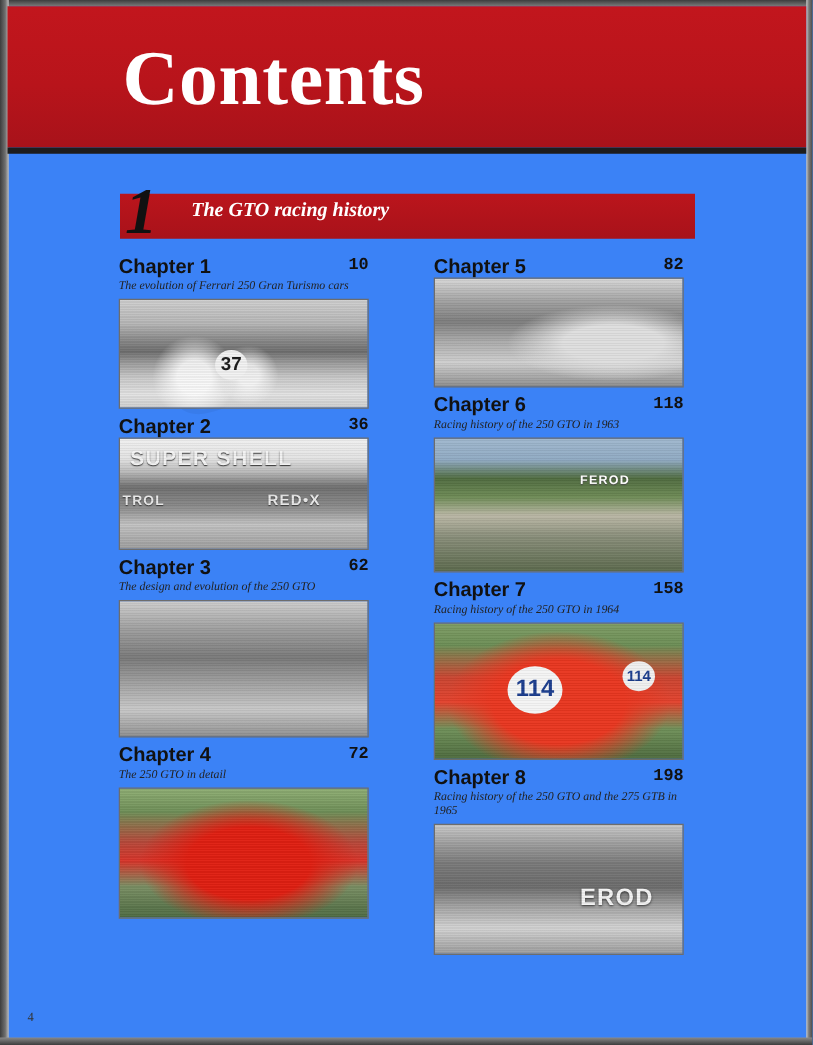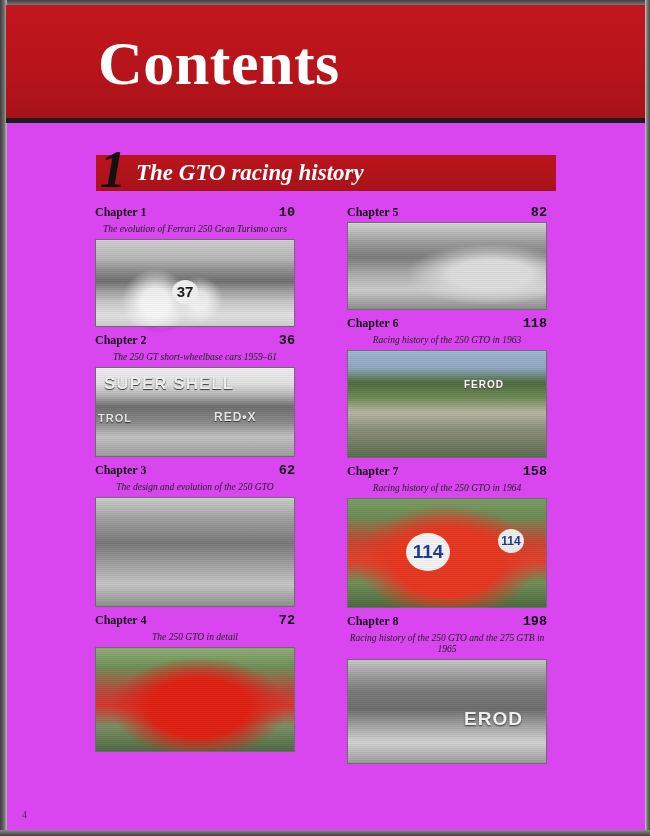--- a/index.html
+++ b/index.html
@@ -7,21 +7,21 @@
     padding: 0;
     background: #5a5a5a;
   }
   body {
     font-family: "Liberation Serif", serif;
   }
   .page {
     position: relative;
     width: 650px;
     height: 836px;
-    background: #d946ef;
+    background: #3b82f6;
     overflow: hidden;
     box-sizing: border-box;
   }
   
   .scan-edge-left {
     position: absolute;
     left: 0; top: 0;
     width: 7px; height: 836px;
     background: linear-gradient(90deg,#3d3d3d 0%, #6f6f6f 60%, #bdbdbd 100%);
   }
@@ -105,68 +105,67 @@
     top: 144px;
     font-family: "Liberation Serif", serif;
     font-style: italic;
     font-weight: bold;
     font-size: 52px;
     line-height: 52px;
     color: #111111;
   }
   .section-title {
     position: absolute;
-    left: 136px;
+    left: 153px;
     top: 160px;
     font-family: "Liberation Serif", serif;
     font-style: italic;
     font-weight: bold;
-    font-size: 23px;
+    font-size: 16px;
     color: #ffffff;
   }
 
   
   .col {
     position: absolute;
     top: 205px;
     width: 200px;
   }
   .col-left { left: 95px; }
   .col-right { left: 347px; }
 
   .entry { position: relative; margin-bottom: 6px; }
   .entry-head {
     position: relative;
     height: 17px;
   }
   .entry-title {
     position: absolute;
     left: 0; top: 0;
-    font-family: Liberation Serif, serif;
-    font-weight: bold;
-    font-size: 12px;
+    font-family: Liberation Sans, sans-serif;
+    font-weight: bold;
+    font-size: 16px;
     color: #111111;
   }
   .entry-page {
     position: absolute;
     right: 0; top: 0;
     font-family: Liberation Mono, monospace;
     font-weight: bold;
     font-size: 13.5px;
     color: #111111;
   }
   .entry-sub {
     font-family: "Liberation Serif", serif;
     font-style: italic;
     font-size: 9.5px;
     color: #222222;
     margin-top: 2px;
     margin-bottom: 4px;
     line-height: 11px;
-    text-align: center;
   }
   .photo {
     width: 200px;
     position: relative;
     overflow: hidden;
     border: 1px solid #6d6d6d;
     box-sizing: border-box;
   }
 
   
@@ -306,21 +305,20 @@
       <div class="photo ph-bw-crowd grain" style="height:88px">
         <div class="num-37">37</div>
       </div>
     </div>
 
     <div class="entry">
       <div class="entry-head">
         <div class="entry-title">Chapter 2</div>
         <div class="entry-page">36</div>
       </div>
-      <div class="entry-sub">The 250 GT short-wheelbase cars 1959–61</div>
       <div class="photo ph-shell grain" style="height:90px">
         <div class="ph-label lbl-shell">SUPER SHELL</div>
         <div class="ph-label lbl-redex">RED•X</div>
         <div class="ph-label lbl-trol">TROL</div>
       </div>
     </div>
 
     <div class="entry">
       <div class="entry-head">
         <div class="entry-title">Chapter 3</div>

